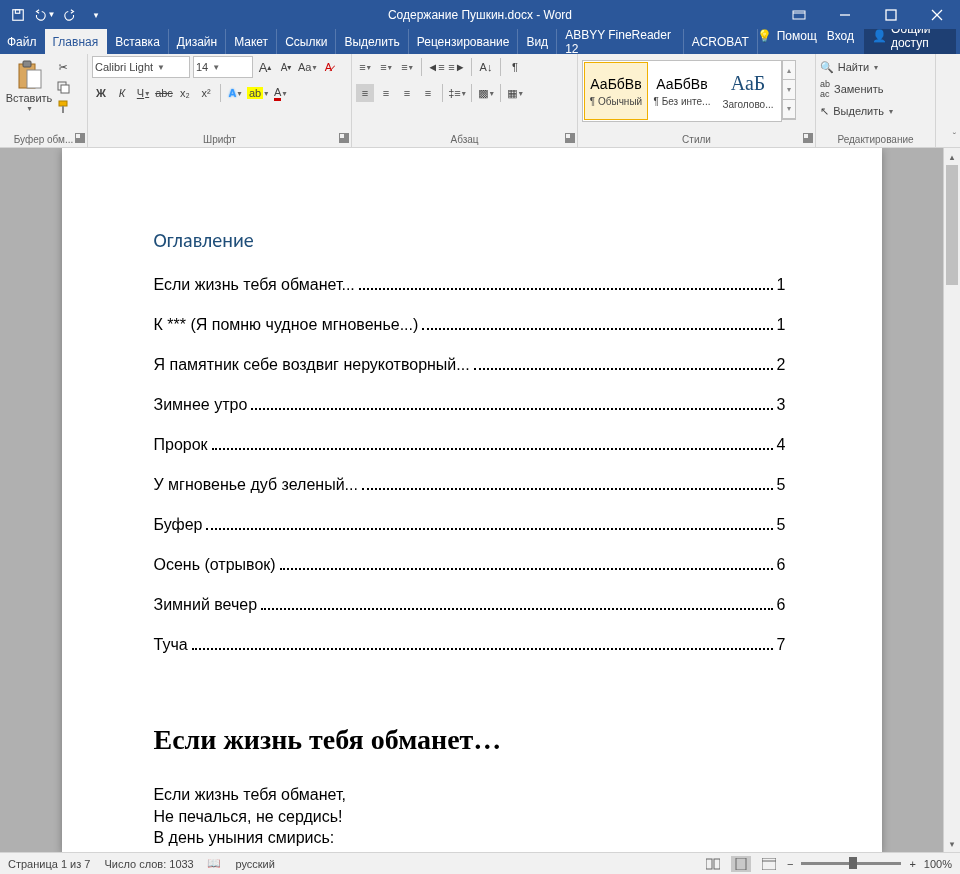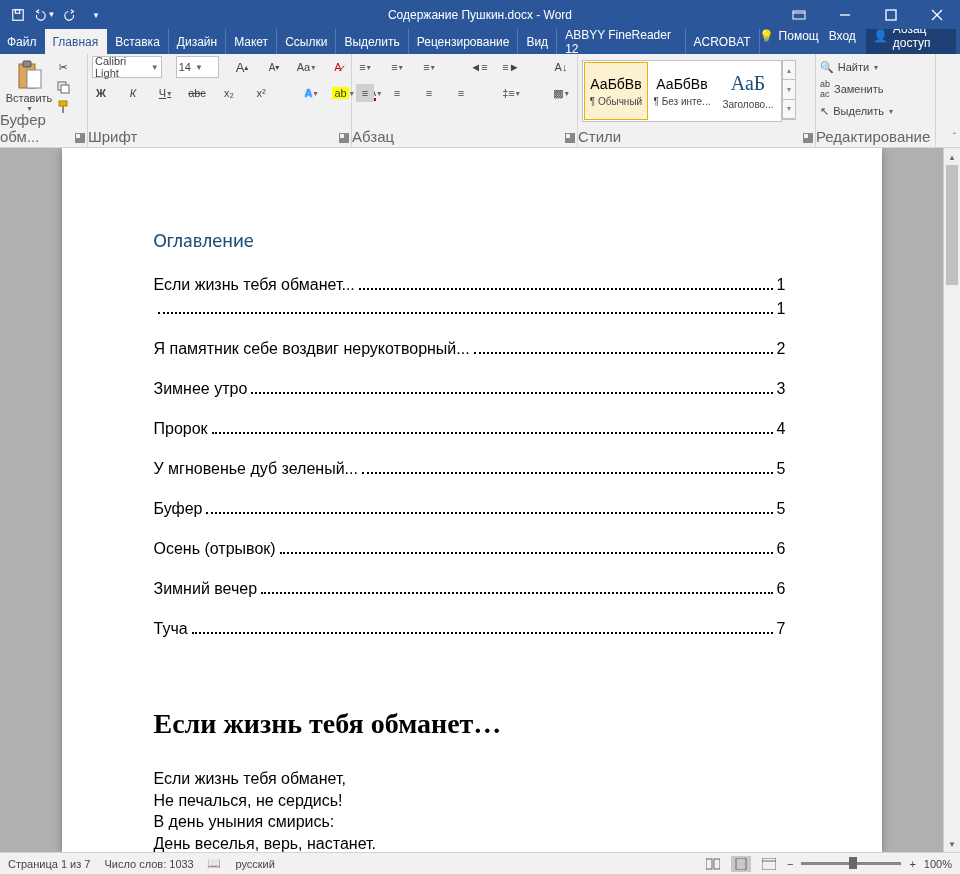--- a/index.html
+++ b/index.html
@@ -12,25 +12,25 @@
 .wc { width:46px; height:29px; display:flex; align-items:center; justify-content:center; cursor:pointer; }
 .wc svg, .qat-btn svg { stroke:#fff; fill:none; }
 .ribbonbar { background:#2b579a; height:25px; display:flex; align-items:flex-end; color:#fff; font-size:12px; }
 .tab { padding:4px 8px; height:25px; display:flex; align-items:center; cursor:pointer; border-right:1px solid rgba(255,255,255,0.2); }
 .tab.active { background:#f1f1f1; color:#2b579a; }
 .tab.file { border:none;padding-left:7px; }
 .rtail { margin-left:auto; display:flex; align-items:center; gap:10px; padding-right:4px; }
 .share { background:#1e3f73; padding:4px 8px; display:flex; align-items:center; gap:4px; }
 .ribbon { background:#f1f1f1; border-bottom:1px solid #d4d4d4; height:94px; display:flex; font-size:11px; color:#444; position:relative; }
 .group { border-right:1px solid #d4d4d4; display:flex; flex-direction:column; padding:2px 4px 2px 4px; position:relative; }
-.group-label { position:absolute; bottom:2px; left:0; right:0; text-align:left; font-size:15px; color:#666; }
+.group-label { position:absolute; bottom:2px; left:0; right:0; text-align:center; font-size:10px; color:#666; }
 .dlg { position:absolute; right:2px; bottom:4px; width:10px; height:10px; border:1px solid #888; cursor:pointer; }
 .dlg:after { content:""; position:absolute; right:0; bottom:0; border-right:4px solid #888; border-bottom:4px solid #888; width:4px; height:4px; }
 .bigbtn { display:flex; flex-direction:column; align-items:center; padding:4px 2px 0 2px; cursor:pointer; width:50px; }
-.row { display:flex; align-items:center; gap:14px; height:22px; }
+.row { display:flex; align-items:center; gap:3px; height:22px; }
 .sbtn { min-width:18px; height:18px; display:flex; align-items:center; justify-content:center; cursor:pointer; font-size:11px; }
 .sbtn.b { font-weight:bold; }
 .sbtn.i { font-style:italic; }
 .sbtn.u { text-decoration:underline; }
 .sbtn.s { text-decoration:line-through; }
 .combo { height:22px; border:1px solid #c0c0c0; background:#fff; display:flex; align-items:center; padding:0 2px; cursor:pointer; }
 .combo .dd { margin-left:4px; font-size:8px; color:#666; }
 .drop { font-size:8px; color:#666; margin-left:1px; }
 .styles-gallery { display:flex; gap:2px; background:#fff; border:1px solid #c0c0c0; padding:1px; }
 .style-item { width:64px; height:58px; border:1px solid transparent; display:flex; flex-direction:column; align-items:center; justify-content:center; cursor:pointer; font-size:10px; color:#444; }
@@ -133,21 +133,21 @@
   <div class="tab">ABBYY FineReader 12</div>
   <div class="tab">ACROBAT</div>
   <div class="rtail">
     <div style="display:flex;align-items:center;gap:4px;">
         <span>💡</span>
         <span>Помощ</span>
       </div>
     <div>Вход</div>
     <div class="share">
         <span>👤</span>
-        <span>Абзац доступ</span>
+        <span>Общий доступ</span>
       </div>
   </div>
 </div>
 
 <div class="ribbon">
   <div class="group" style="width:88px">
     <div style="display:flex">
       <div class="bigbtn">
         <svg width="28" height="32" viewBox="0 0 28 32">
             <rect x="4" y="4" width="16" height="24" fill="#d9a760" stroke="#a06a20"></rect>
@@ -302,20 +302,21 @@
   <div class="surface">
     <div class="page">
       <div class="toc-title">Оглавление</div>
       <div id="toc">
           <div class="toc-item">
             <span class="toc-text">Если жизнь тебя обманет...</span>
             <span class="toc-dots"></span>
             <span class="toc-page">1</span>
           </div>
           <div class="toc-item">
+            <span class="toc-text">К *** (Я помню чудное мгновенье...)</span>
             <span class="toc-dots"></span>
             <span class="toc-page">1</span>
           </div>
           <div class="toc-item">
             <span class="toc-text">Я памятник себе воздвиг нерукотворный...</span>
             <span class="toc-dots"></span>
             <span class="toc-page">2</span>
           </div>
           <div class="toc-item">
             <span class="toc-text">Зимнее утро</span>

